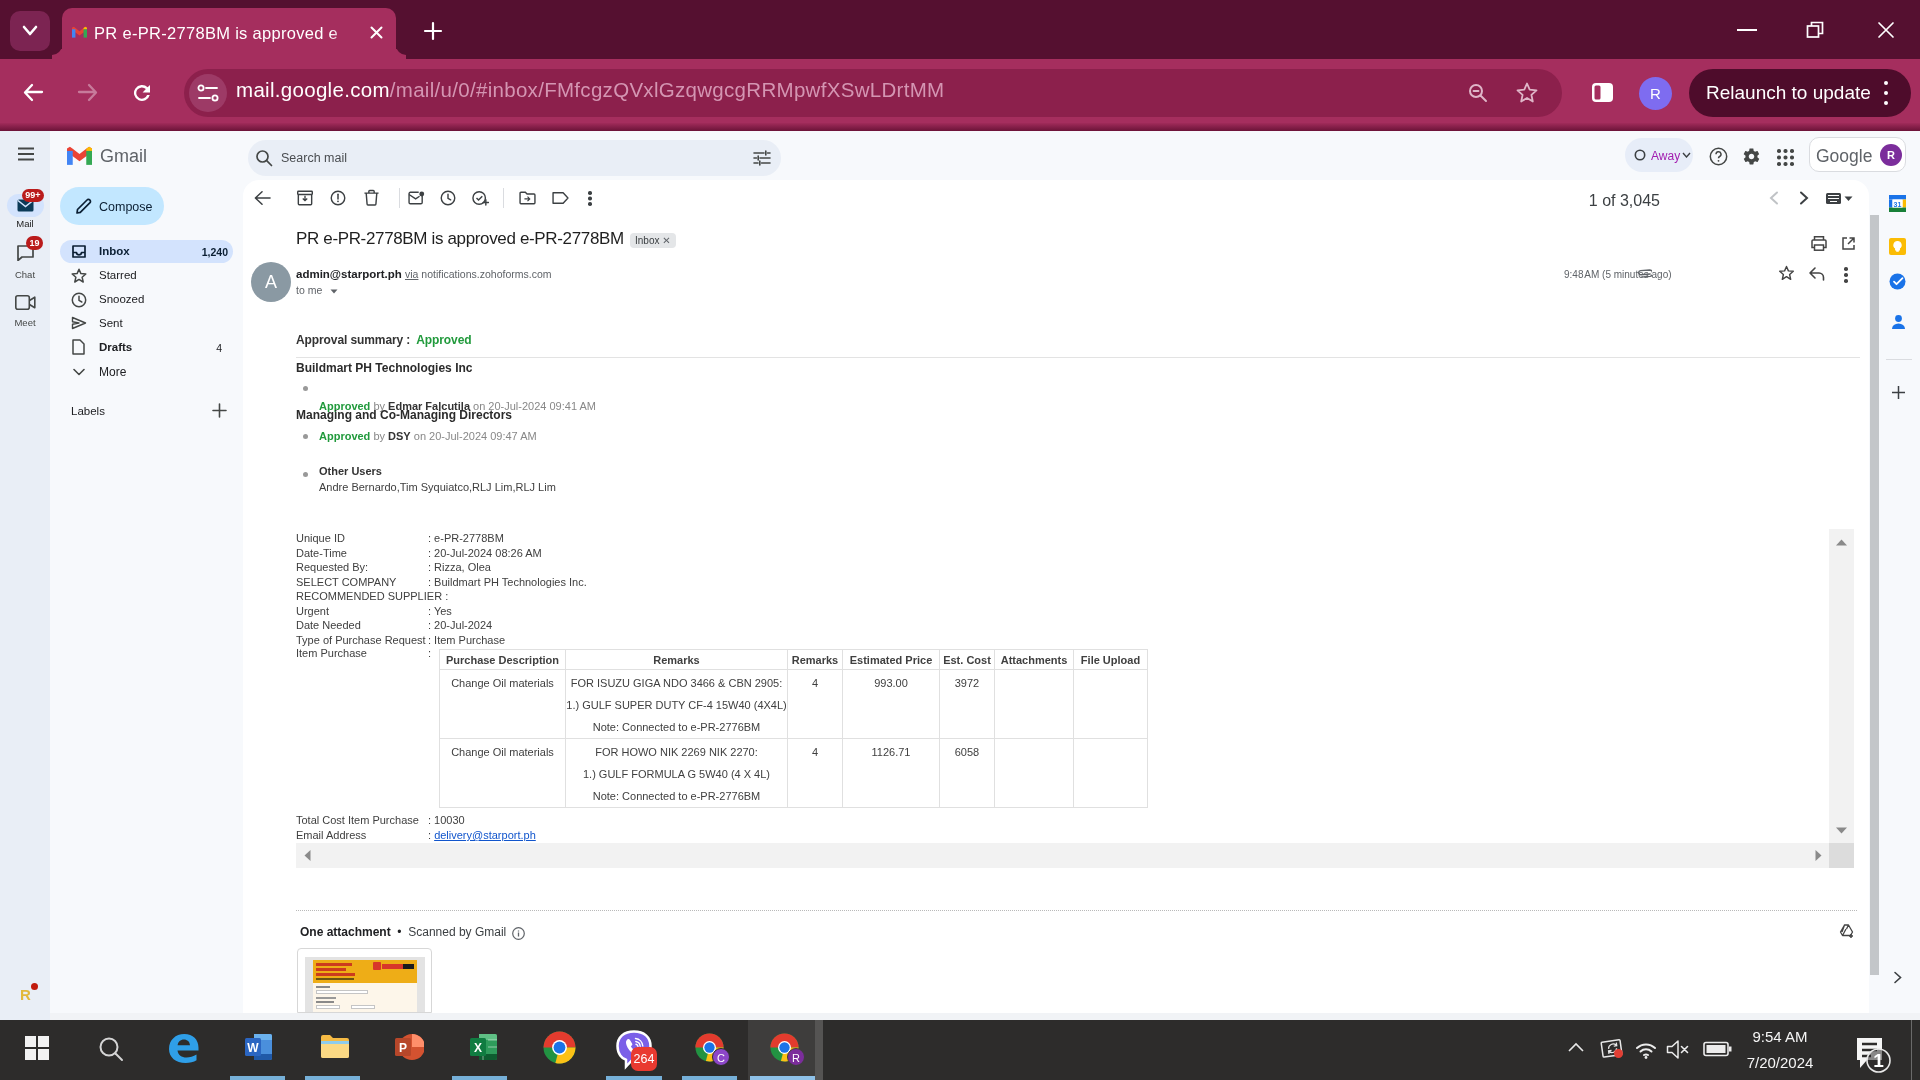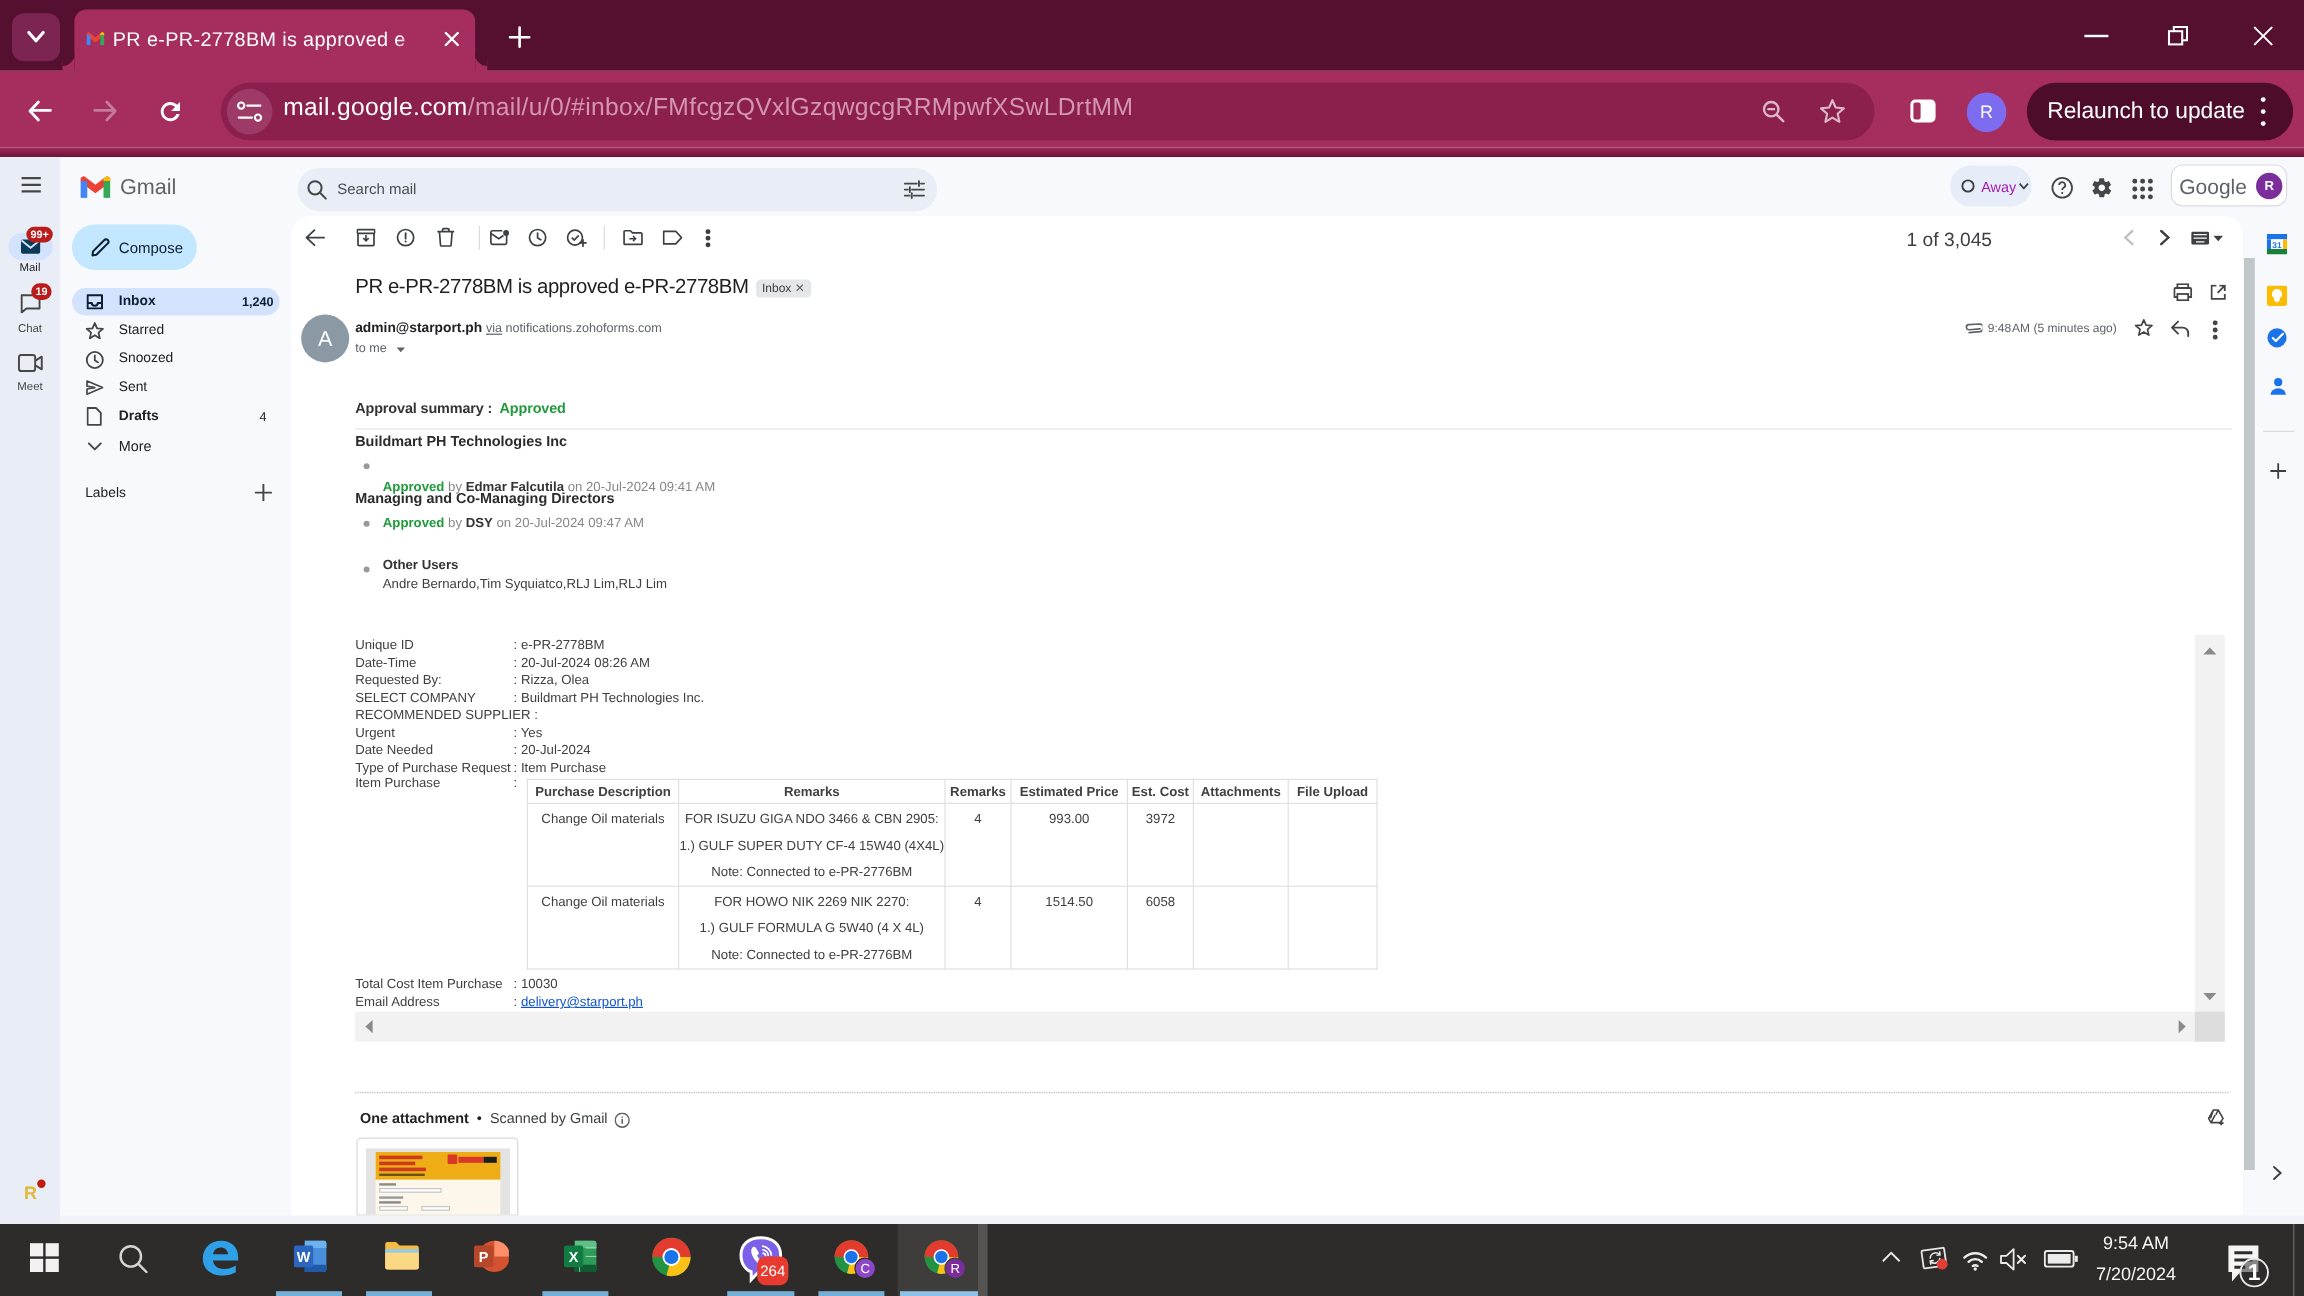--- a/index.html
+++ b/index.html
@@ -301,21 +301,21 @@
 
 <div class="a" style="left:251px;top:262px;width:40px;height:40px;border-radius:50%;background:#8a99a3;color:#fff;font-size:18px;text-align:center;line-height:40px">A</div>
 <div class="a" style="left:296px;top:268px;font-size:11.5px;color:#202124"><b>admin@starport.ph</b> <span style="font-size:10.5px;color:#5f6368"><u>via</u> notifications.zohoforms.com</span></div>
 <div class="a" style="left:296px;top:284px;font-size:10.5px;color:#5f6368">to me</div>
 <svg class="a" style="left:330px;top:289px" width="8" height="5" viewBox="0 0 8 5">
     <path d="M0.5 0.5 L4 4.5 L7.5 0.5 Z" fill="#5f6368"></path>
   </svg>
 <svg class="a" style="left:1637px;top:267px" width="15" height="15" viewBox="0 0 15 15">
     <path d="M11.5 3.5 L5 10 a2 2 0 0 1-3-3 L8.5 0.8 a3.2 3.2 0 0 1 4.5 4.5 L6.5 11.8" fill="none" stroke="#5f6368" stroke-width="1.4" stroke-linecap="round" transform="rotate(40 7.5 7.5)"></path>
   </svg>
-<div class="a" style="left:1564px;top:269px;width:200px;text-align:right;font-size:10px;color:#5f6368">9:48 AM (5 minutes ago)</div>
+<div class="a" style="left:1564px;top:269px;width:200px;text-align:left;font-size:10px;color:#5f6368">9:48 AM (5 minutes ago)</div>
 <svg class="a" style="left:1778px;top:265px" width="17" height="17" viewBox="0 0 17 17">
     <path d="M8.5 1.5 L10.4 5.9 L15.3 6.3 L11.6 9.5 L12.7 14.3 L8.5 11.7 L4.3 14.3 L5.4 9.5 L1.7 6.3 L6.6 5.9 Z" fill="none" stroke="#444" stroke-width="1.4" stroke-linejoin="round"></path>
   </svg>
 <svg class="a" style="left:1808px;top:266px" width="17" height="15" viewBox="0 0 17 15">
     <path d="M7 2 L2 7 L7 12 M2 7 H11 a4.5 4.5 0 0 1 4.5 4.5 V14" fill="none" stroke="#444" stroke-width="1.6" stroke-linecap="round" stroke-linejoin="round"></path>
   </svg>
 <div class="a" style="left:1844px;top:267px;width:3.5px;height:3.5px;border-radius:50%;background:#444;box-shadow:0 6px 0 #444,0 12px 0 #444"></div>
 
 <div class="a" style="left:296px;top:333px;font-size:12px;color:#333;font-weight:bold;letter-spacing:-0.1px">Approval summary :&nbsp; <span style="color:#219a3c">Approved</span></div>
 <div class="a" style="left:296px;top:357px;width:1564px;height:1px;background:#e3e3e3"></div>
@@ -361,21 +361,21 @@
           <td class="td">4</td>
           <td class="td">993.00</td>
           <td class="td">3972</td>
           <td class="td"></td>
           <td class="td"></td>
         </tr>
 <tr style="height:69px">
           <td class="td">Change Oil materials</td>
           <td class="td">FOR HOWO NIK 2269 NIK 2270:<br>1.) GULF FORMULA G 5W40 (4 X 4L)<br>Note: Connected to e-PR-2776BM</td>
           <td class="td">4</td>
-          <td class="td">1514.50</td>
+          <td class="td">1126.71</td>
           <td class="td">6058</td>
           <td class="td"></td>
           <td class="td"></td>
         </tr>
 </tbody>
     </table>
 </div>
 <div class="a" style="left:296px;top:814px;font-size:11px;color:#404040">Total Cost Item Purchase</div>
 <div class="a" style="left:428px;top:814px;font-size:11px;color:#404040">: 10030</div>
 <div class="a" style="left:296px;top:829px;font-size:11px;color:#404040">Email Address</div>

